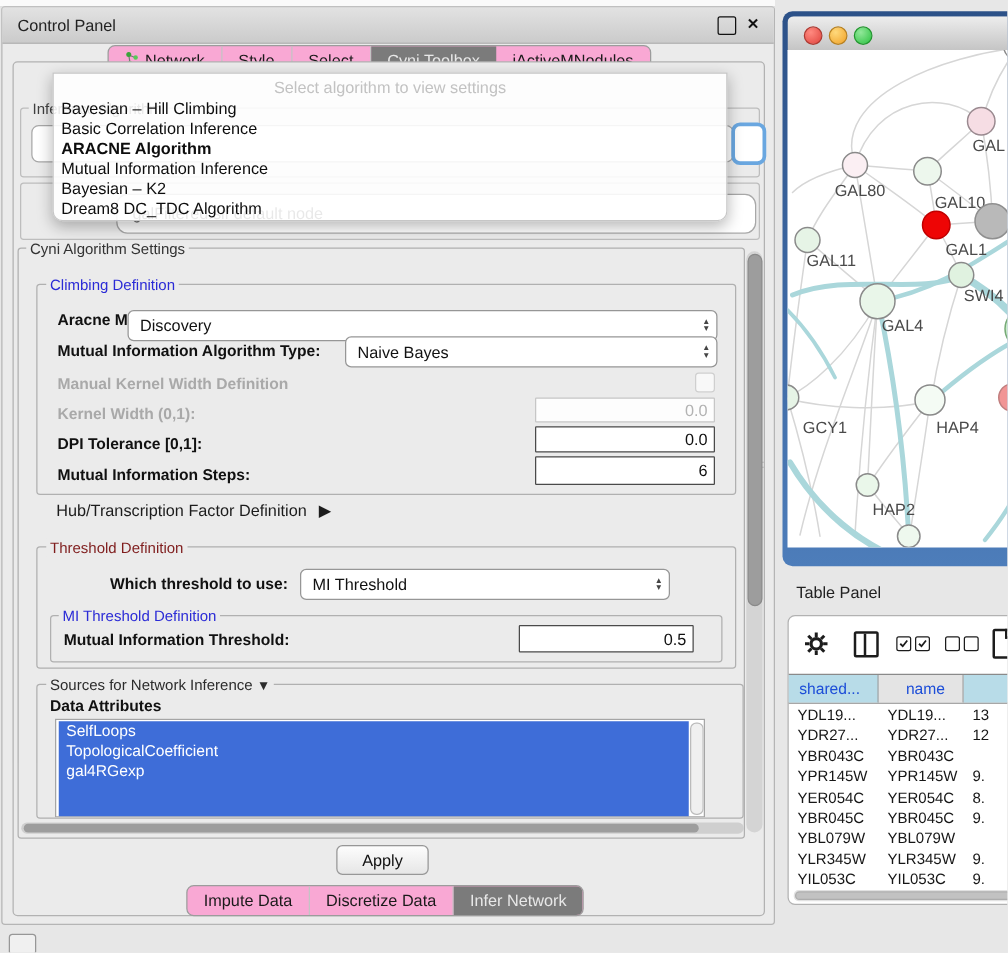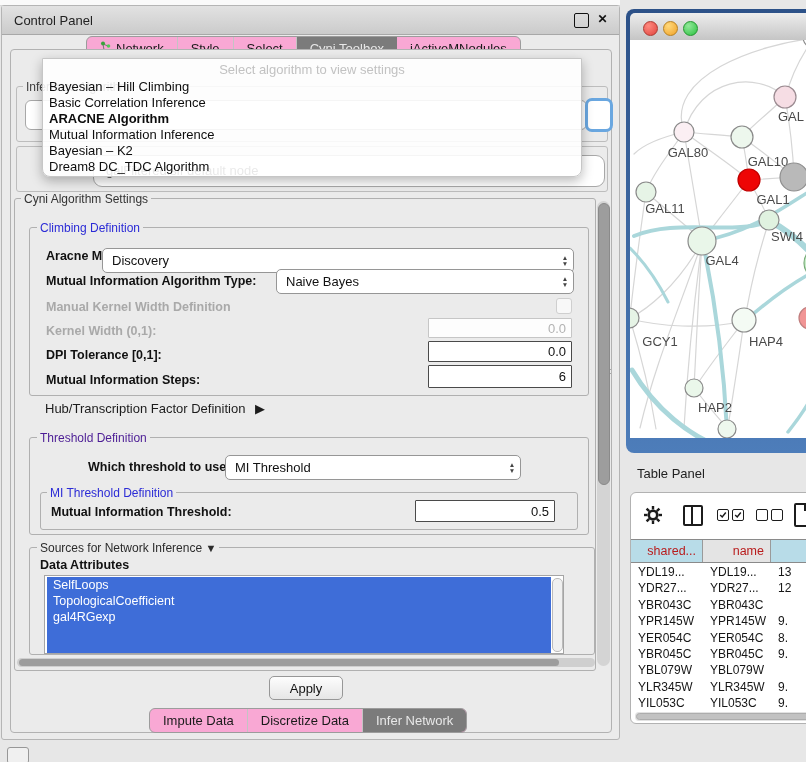--- a/index.html
+++ b/index.html
@@ -60,22 +60,22 @@
   .net-frame{left:626px;top:9px;width:200px;height:444px;border-radius:8px;
              background:linear-gradient(#2c5188,#4d7dba);}
   .net-titlebar{left:4px;top:4px;width:192px;height:27px;border-radius:5px 5px 0 0;
                 background:linear-gradient(#ededed,#c5c5c5);border-bottom:1px solid #9a9a9a;}
   .light{top:8px;width:13px;height:13px;border-radius:50%;}
   .net-canvas{left:4px;top:31px;width:192px;height:398px;background:#fff;overflow:hidden;}
   
   .tp-title{font-size:13px;color:#222;}
   .tp-window{left:630px;top:492px;width:200px;height:230px;background:#fff;
              border:1px solid #b2b2b2;border-radius:6px;}
-  .th-cell{top:0;height:22px;line-height:22px;font-size:12.5px;color:#b91c1c;text-align:right;
-           padding-right:6px;box-sizing:border-box;border-right:1px solid #9a9a9a;}
+  .th-cell{top:0;height:22px;line-height:22px;font-size:12.5px;color:#1d4ed8;text-align:right;
+           padding-right:14px;box-sizing:border-box;border-right:1px solid #9a9a9a;}
   .trow-cell{font-size:12px;color:#161616;white-space:nowrap;}
   .ticon{display:flex;align-items:center;justify-content:center;}
   .cbx{width:10px;height:10px;border:1.5px solid #1c1c1c;border-radius:2px;background:#fff;
        display:flex;align-items:center;justify-content:center;}
 </style>
 </head>
 <body>
 
 <div class="page">
 
@@ -174,24 +174,24 @@
           <div class="abs lbl" style="left:16px;top:145px;">Mutual Information Steps:</div>
           <input class="abs val in-dark" style="left: 398px; top: 137px; width: 144px; height: 23px;" value="6">
         </div>
 
         <div class="abs" style="left:30px;top:202px;font-size:13px;color:#1c1c1c;">
           <span>Hub/Transcription Factor Definition</span>
           <span style="font-size:13px;margin-left:6px;">▶</span>
         </div>
 
         <div class="abs group" style="left:14px;top:238px;width:558px;height:96px;">
-          <span class="abs gtitle" style="left:7px;top:-7px;color:#4c1d95;">Threshold Definition</span>
+          <span class="abs gtitle" style="left:7px;top:-7px;color:#7f1d1d;">Threshold Definition</span>
 
           <div class="abs lbl" style="left:58px;top:22px;">Which threshold to use:</div>
-          <div class="abs combo" style="left:195px;top:17px;width:294px;height:23px;gap:12px;">
+          <div class="abs combo" style="left:210px;top:17px;width:294px;height:23px;gap:12px;">
             <span class="txt">MI Threshold</span>
             <span class="stepper">
                 <span>▲</span>
                 <span>▼</span>
               </span>
           </div>
 
           <div class="abs group" style="left:10px;top:54px;width:536px;height:36px;">
             <span class="abs gtitle" style="left:6px;top:-7px;color:#2b2bd6;">MI Threshold Definition</span>
             <div class="abs lbl" style="left:10px;top:12px;">Mutual Information Threshold:</div>

